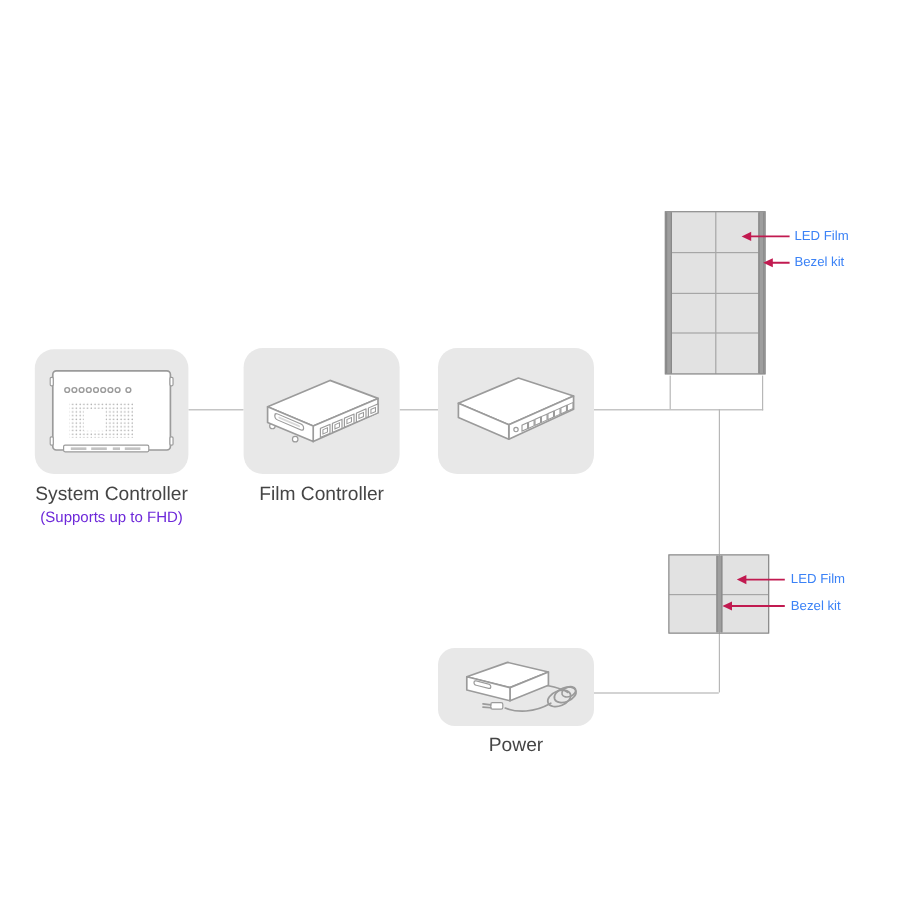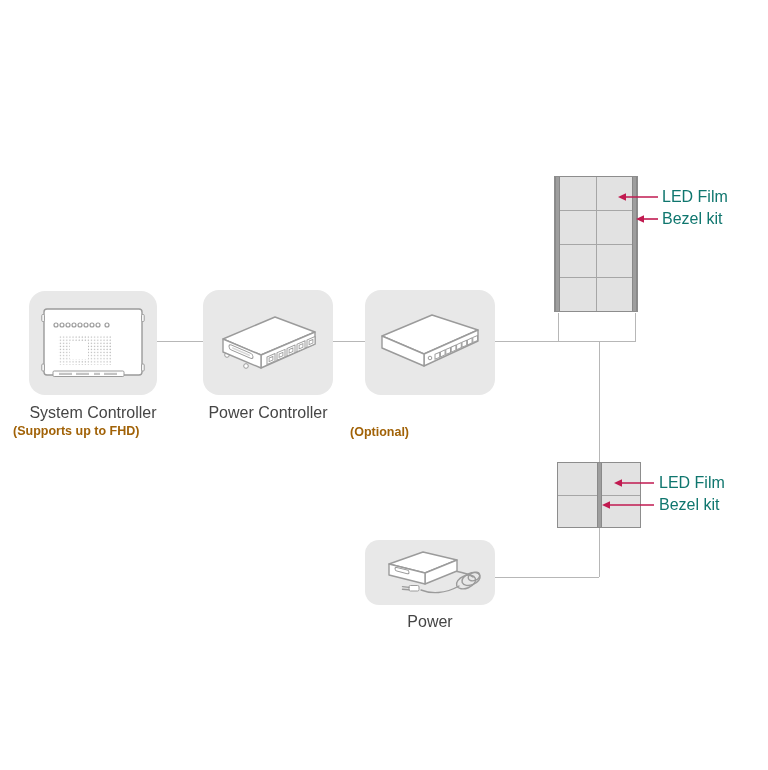--- a/index.html
+++ b/index.html
@@ -8,21 +8,21 @@
     font-family:"Liberation Sans", sans-serif;color:#474747;
   }
   .card{
     position:absolute;background:#e8e8e8;border-radius:16px;
   }
   .device-svg{position:absolute;display:block;}
   .label{
     position:absolute;text-align:center;font-size:16px;line-height:16px;color:#454545;
   }
   .sublabel{
-    position:absolute;font-size:12.5px;line-height:15px;color:#a16207;font-weight:bold;
+    position:absolute;text-align:center;font-size:12.5px;line-height:15px;color:#6d28d9;
   }
   .hline{position:absolute;height:1px;background:#b7b7b7;}
   .vline{position:absolute;width:1px;background:#b7b7b7;}
   .panel{
     position:absolute;border:1px solid #8d8d8d;background:#a6a6a6;box-sizing:border-box;
     display:flex;
   }
   .led-grid{
     display:grid;gap:1px;flex:1;background:#a6a6a6;height:100%;
   }
@@ -32,21 +32,21 @@
     border-left:1px solid #898989;border-right:1px solid #898989;box-sizing:border-box;
   }
   .bezel-bar.center{
     position:absolute;top:0;bottom:0;left:50%;margin-left:-2.5px;height:auto;z-index:2;
   }
   .panel-inner{position:relative;flex:1;display:flex;}
   .arrow{position:absolute;display:block;overflow:visible;}
   .arrow line{stroke:var(--accent);stroke-width:1.6;}
   .arrow polygon{fill:var(--accent);}
   .annotation-label{
-    position:absolute;font-size:16px;line-height:14px;color:#0f766e;white-space:nowrap;
+    position:absolute;font-size:11px;line-height:14px;color:#3b82f6;white-space:nowrap;
   }
   svg .stroke{fill:#ffffff;stroke:#9b9b9b;stroke-width:1.4;stroke-linejoin:round;}
   svg .stroke-thin{fill:#ffffff;stroke:#9b9b9b;stroke-width:1;stroke-linejoin:round;}
   svg .wire{fill:none;stroke:#9b9b9b;stroke-width:1.4;stroke-linecap:round;}
 </style>
 </head>
 <body>
 
 <div id="canvas">
 
@@ -124,21 +124,21 @@
             <rect class="stroke-thin" width="8" height="7.5"></rect>
             <rect x="2.1" y="2" width="3.8" height="3.5" fill="none" stroke="#9b9b9b" stroke-width="0.9"></rect>
           </g>
         <g transform="translate(94,29) skewY(-23)">
             <rect class="stroke-thin" width="8" height="7.5"></rect>
             <rect x="2.1" y="2" width="3.8" height="3.5" fill="none" stroke="#9b9b9b" stroke-width="0.9"></rect>
           </g>
       </g>
     </svg>
   </div>
-  <div class="label" style="left:188px;top:405px;width:160px;">Power Controller</div>
+  <div class="label" style="left:188px;top:405px;width:160px;">Film Controller</div>
 
   <div class="card" style="left:365px;top:290px;width:130px;height:105px;">
     <svg class="device-svg" style="left:9px;top:20px;" width="112" height="64" viewBox="0 0 112 64">
       <polygon class="stroke" points="8,26 58,5 104,20 50,44"></polygon>
       <polygon class="stroke" points="50,44 104,20 104,31 50,56"></polygon>
       <polygon class="stroke" points="8,26 50,44 50,56 8,38"></polygon>
       <circle cx="56" cy="48" r="1.8" fill="none" stroke="#9b9b9b" stroke-width="1"></circle>
       <g>
         <g transform="translate(61,44.3) skewY(-24)">
             <rect class="stroke-thin" width="4.7" height="5"></rect>
@@ -160,21 +160,20 @@
           </g>
         <g transform="translate(93.4,29.9) skewY(-24)">
             <rect class="stroke-thin" width="4.7" height="5"></rect>
           </g>
         <g transform="translate(98.8,27.5) skewY(-24)">
             <rect class="stroke-thin" width="4.7" height="5"></rect>
           </g>
       </g>
     </svg>
   </div>
-  <div class="sublabel" style="left:350px;top:425px;width:160px;">(Optional)</div>
 
   <div class="card" style="left:365px;top:540px;width:130px;height:65px;border-radius:14px;">
     <svg class="device-svg" style="left:10px;top:5px;" width="110" height="58" viewBox="0 0 110 58">
       <path class="wire" d="M80,26 C90,28 96,30 98,32"></path>
       <path class="wire" d="M84,41 C70,49 56,49 46,45"></path>
       <g fill="none" stroke="#9b9b9b" stroke-width="1.4">
         <ellipse cx="91" cy="37" rx="10" ry="6.2" transform="rotate(-22 91 37)"></ellipse>
         <ellipse cx="96" cy="34" rx="9.5" ry="5.8" transform="rotate(-22 96 34)"></ellipse>
         <ellipse cx="99" cy="31.5" rx="6" ry="4" transform="rotate(-22 99 31.5)"></ellipse>
       </g>

